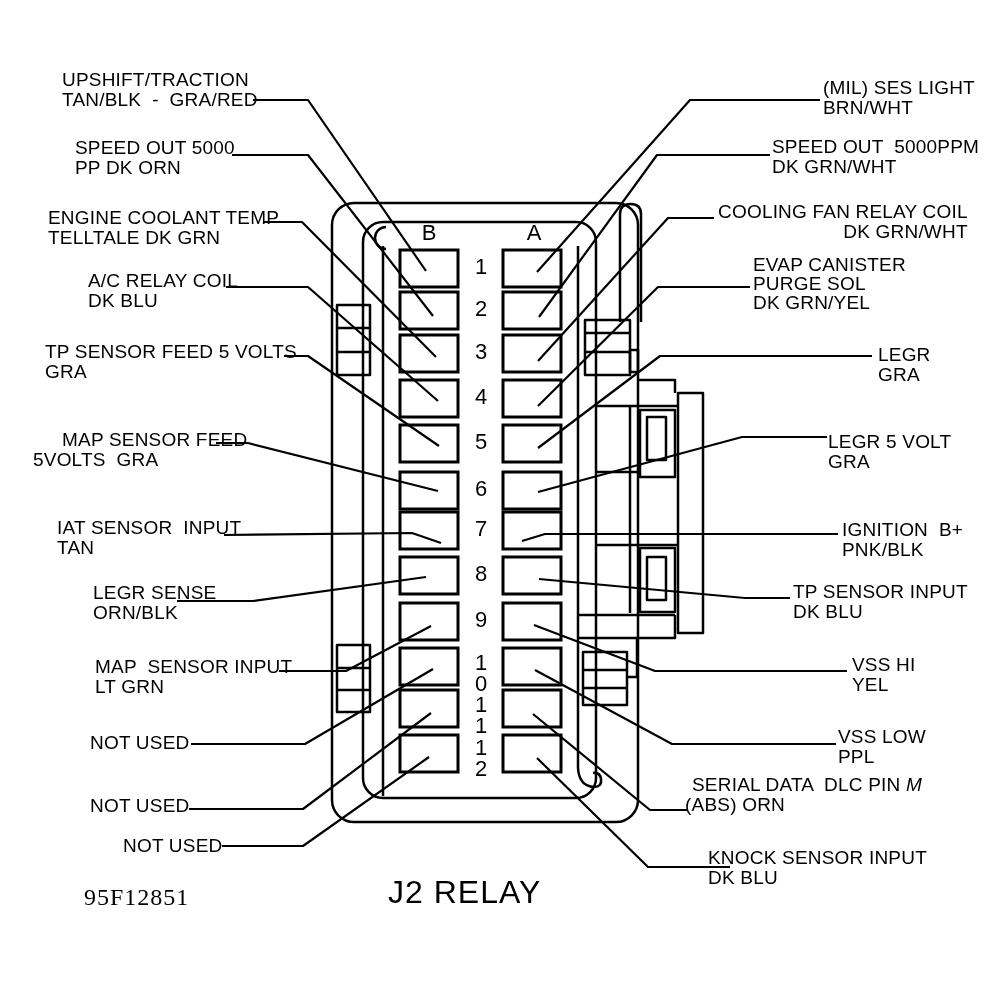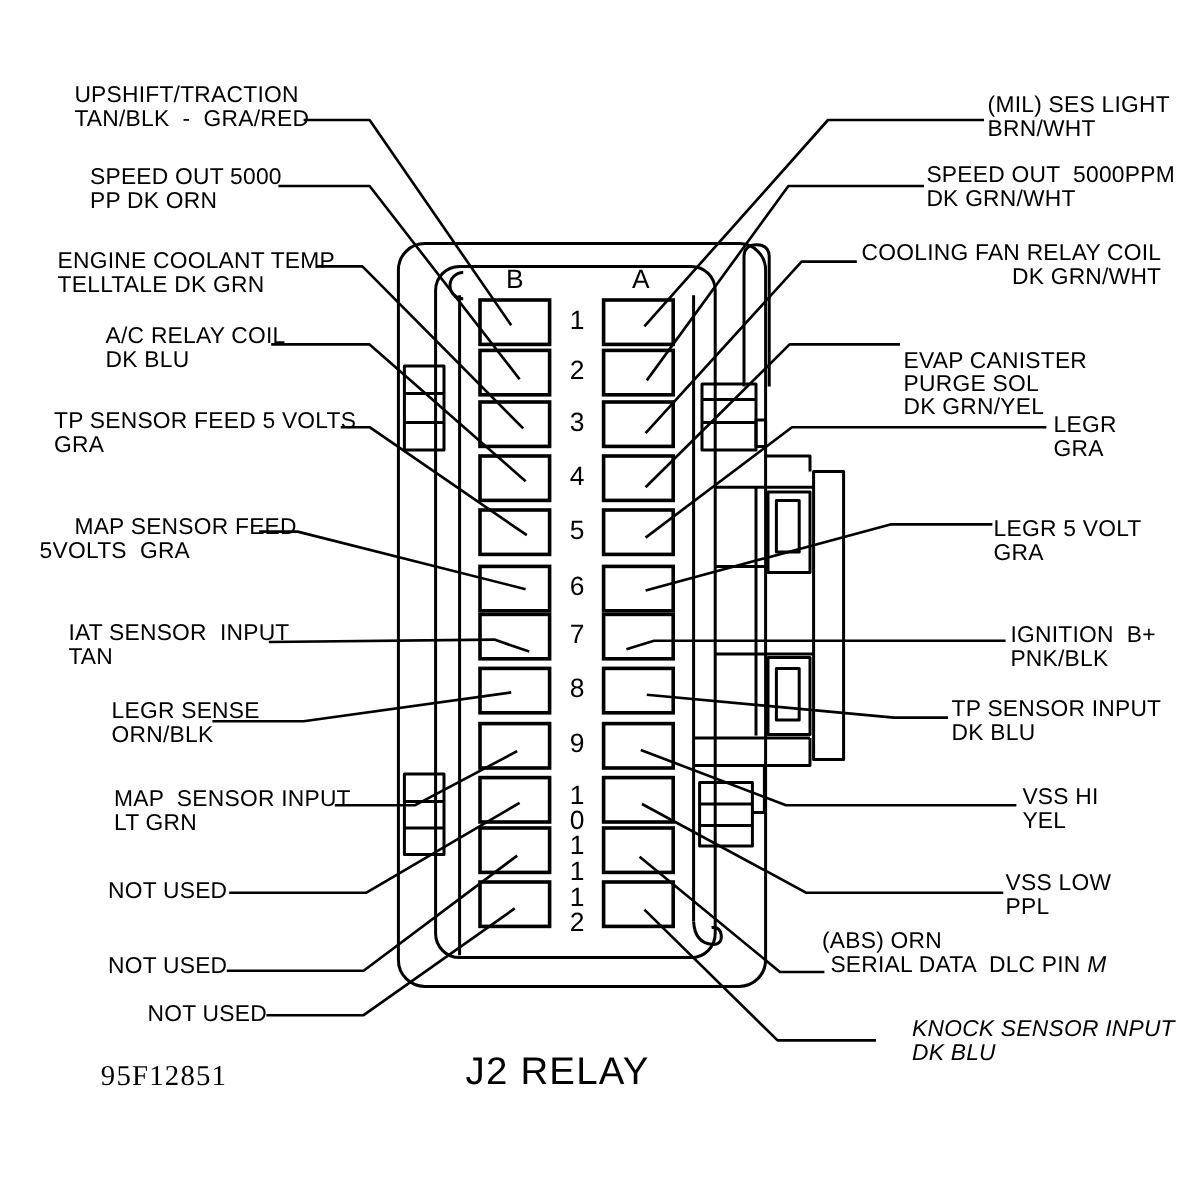--- a/index.html
+++ b/index.html
@@ -154,26 +154,26 @@
   <div class="lbl" style="left:57px;top:518px;"><div class="ln">IAT SENSOR  INPUT</div><div class="ln">TAN</div></div>
   <div class="lbl" style="left:60px;top:583px;margin-left:33px;"><div class="ln">LEGR SENSE</div><div class="ln">ORN/BLK</div></div>
   <div class="lbl" style="left:95px;top:657px;"><div class="ln">MAP  SENSOR INPUT</div><div class="ln">LT GRN</div></div>
   <div class="lbl" style="left:90px;top:733px;"><div class="ln">NOT USED</div></div>
   <div class="lbl" style="left:90px;top:796px;"><div class="ln">NOT USED</div></div>
   <div class="lbl" style="left:123px;top:836px;"><div class="ln">NOT USED</div></div>
 
   <div class="lbl" style="left:823px;top:78px;"><div class="ln">(MIL) SES LIGHT</div><div class="ln">BRN/WHT</div></div>
   <div class="lbl" style="left:772px;top:137px;"><div class="ln">SPEED OUT  5000PPM</div><div class="ln">DK GRN/WHT</div></div>
   <div class="lbl" style="left:718px;top:202px;text-align:right;"><div class="ln">COOLING FAN RELAY COIL</div><div class="ln">DK GRN/WHT</div></div>
-  <div class="lbl" style="left:753px;top:255px;line-height:19px;margin-top:37px;"><div class="ln">EVAP CANISTER</div><div class="ln">PURGE SOL</div><div class="ln">DK GRN/YEL</div></div>
+  <div class="lbl" style="left:753px;top:255px;line-height:19px;"><div class="ln">EVAP CANISTER</div><div class="ln">PURGE SOL</div><div class="ln">DK GRN/YEL</div></div>
   <div class="lbl" style="left:878px;top:345px;"><div class="ln">LEGR</div><div class="ln">GRA</div></div>
   <div class="lbl" style="left:828px;top:432px;"><div class="ln">LEGR 5 VOLT</div><div class="ln">GRA</div></div>
   <div class="lbl" style="left:842px;top:520px;"><div class="ln">IGNITION  B+</div><div class="ln">PNK/BLK</div></div>
   <div class="lbl" style="left:793px;top:582px;"><div class="ln">TP SENSOR INPUT</div><div class="ln">DK BLU</div></div>
   <div class="lbl" style="left:852px;top:655px;"><div class="ln">VSS HI</div><div class="ln">YEL</div></div>
   <div class="lbl" style="left:838px;top:727px;"><div class="ln">VSS LOW</div><div class="ln">PPL</div></div>
-  <div class="lbl" style="left:685px;top:775px;"><div class="ln">(ABS) ORN</div><div class="ln" style="margin-left:7px;"><span>SERIAL DATA  DLC PIN</span><span> </span><span class="it">M</span></div></div>
-  <div class="lbl" style="left:760px;top:848px;font-style:italic;"><div class="ln">KNOCK SENSOR INPUT</div><div class="ln">DK BLU</div></div>
+  <div class="lbl" style="left:685px;top:775px;"><div class="ln" style="margin-left:7px;"><span>SERIAL DATA  DLC PIN</span><span> </span><span class="it">M</span></div><div class="ln">(ABS) ORN</div></div>
+  <div class="lbl" style="left:708px;top:848px;"><div class="ln">KNOCK SENSOR INPUT</div><div class="ln">DK BLU</div></div>
 
   <div class="fig">95F12851</div>
   <div class="title">J2 RELAY</div>
 
 </div>
 
 </body></html>

